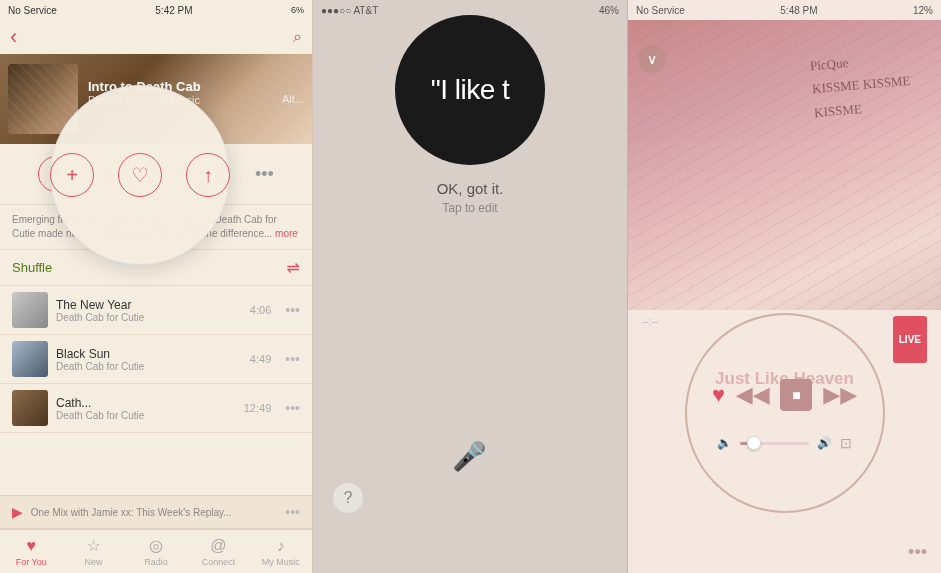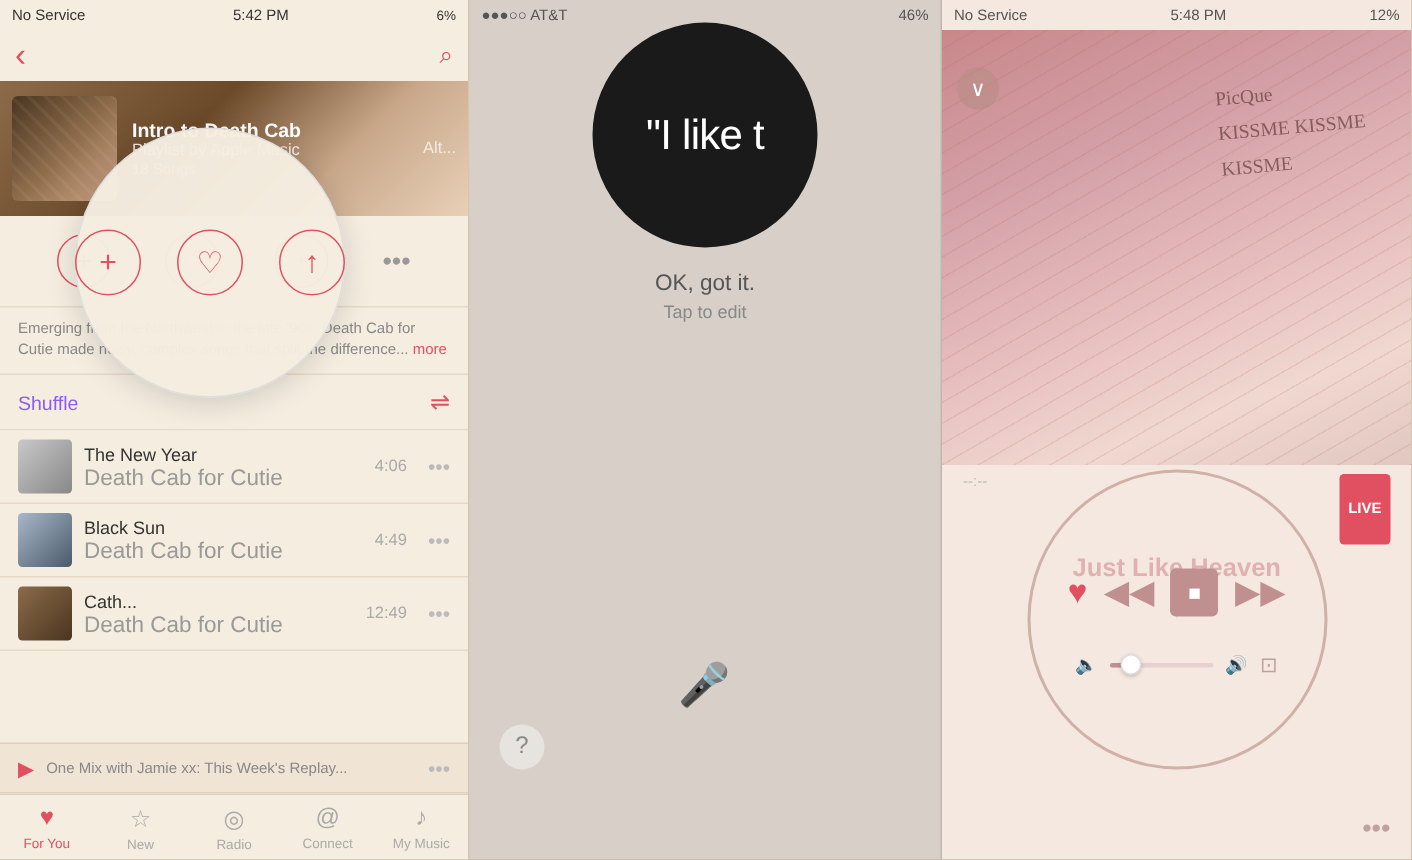--- a/index.html
+++ b/index.html
@@ -105,42 +105,42 @@
     }
     .description .more { color: #e05060; }
 
     .shuffle-row {
       display: flex;
       justify-content: space-between;
       align-items: center;
       padding: 8px 12px;
       border-bottom: 1px solid #e8d8c8;
     }
-    .shuffle-label { font-size: 13px; color: #8b5cf6; }
+    .shuffle-label { font-size: 13px; color: #4d7c0f; }
     .shuffle-icon { color: #e05060; font-size: 16px; }
 
     .track-list { background: #f5ede0; }
     .track-item {
       display: flex;
       align-items: center;
       padding: 6px 12px;
       border-bottom: 1px solid #e8d8c8;
       gap: 8px;
     }
     .track-thumb {
       width: 36px; height: 36px;
       border-radius: 3px;
       flex-shrink: 0;
     }
     .track-thumb.t1 { background: linear-gradient(135deg, #c8c8c8 0%, #888 100%); }
     .track-thumb.t2 { background: linear-gradient(135deg, #a8b8c8 0%, #4a5a6a 100%); }
     .track-thumb.t3 { background: linear-gradient(135deg, #8B6B4A 0%, #4a3520 100%); }
     .track-details { flex: 1; }
     .track-name { font-size: 12px; color: #333; font-weight: 500; }
-    .track-artist { font-size: 15px; color: #999; }
+    .track-artist { font-size: 10px; color: #999; }
     .track-duration { font-size: 11px; color: #aaa; margin-right: 6px; }
     .track-more { color: #bbb; font-size: 14px; }
 
     .now-playing-bar {
       position: absolute;
       bottom: 44px;
       left: 0; right: 0;
       background: #f0e4d4;
       border-top: 1px solid #e0d0c0;
       border-bottom: 1px solid #e0d0c0;

